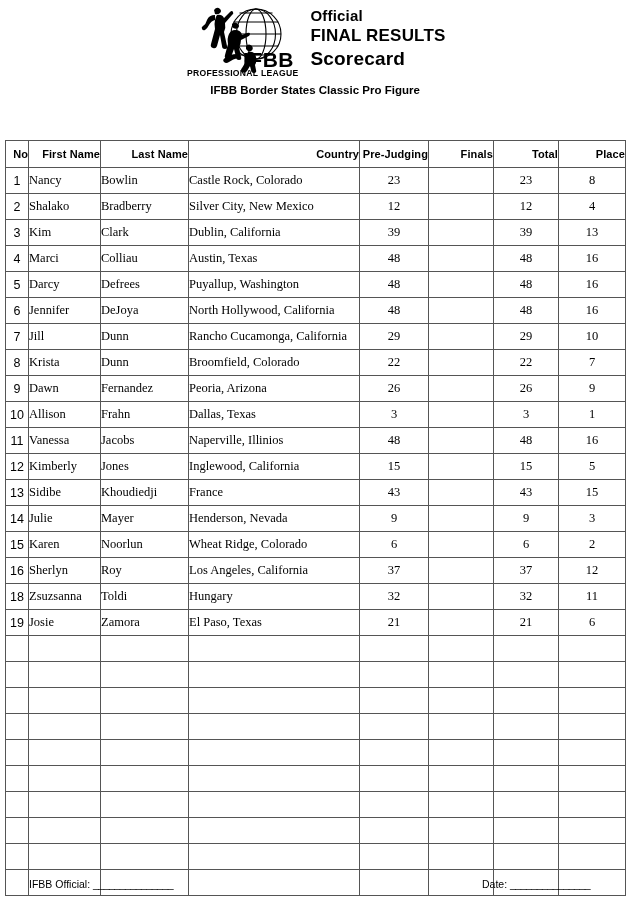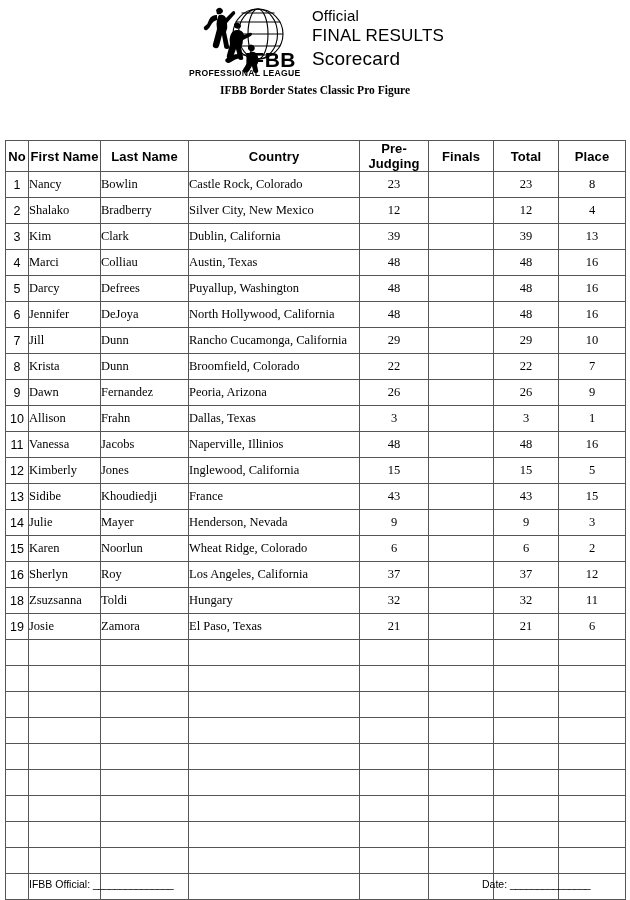--- a/index.html
+++ b/index.html
@@ -28,30 +28,30 @@
     height: 76px;
     position: relative;
     flex: none;
   }
   .logo-svg { display: block; }
 
   .title-block {
     margin-left: 6px;
     padding-top: 4px;
     font-family: "Liberation Sans", sans-serif;
-    font-weight: normal;
+    font-weight: bold;
     line-height: 1.27;
   }
   .title-line-1 { font-size: 15px; letter-spacing: 0.2px; }
   .title-line-2 { font-size: 17px; letter-spacing: 0.2px; }
   .title-line-3 { font-size: 19px; letter-spacing: 0.2px; }
 
   .subtitle {
     text-align: center;
-    font-family: Liberation Serif, serif;
+    font-family: Liberation Sans, sans-serif;
     font-weight: bold;
     font-size: 11.5px;
     line-height: 1.45;
     margin-top: 4px;
   }
   .subtitle .loc-gap { display: inline-block; width: 10px; }
 
   
   .table-wrap {
     position: absolute;
@@ -68,22 +68,22 @@
   table.scorecard td {
     border: 1px solid #555555;
     padding: 0;
     height: 25px;
     vertical-align: middle;
     font-size: 12.5px;
   }
   table.scorecard thead th {
     font-family: "Liberation Sans", sans-serif;
     font-weight: bold;
-    font-size: 13px;
-    text-align: center;
+    font-size: 11px;
+    text-align: right;
     height: 26px;
     letter-spacing: 0.1px;
   }
   
   col.c-no      { width: 23px; }
   col.c-first   { width: 72px; }
   col.c-last    { width: 88px; }
   col.c-country { width: 171px; }
   col.c-pre     { width: 69px; }
   col.c-finals  { width: 65px; }

